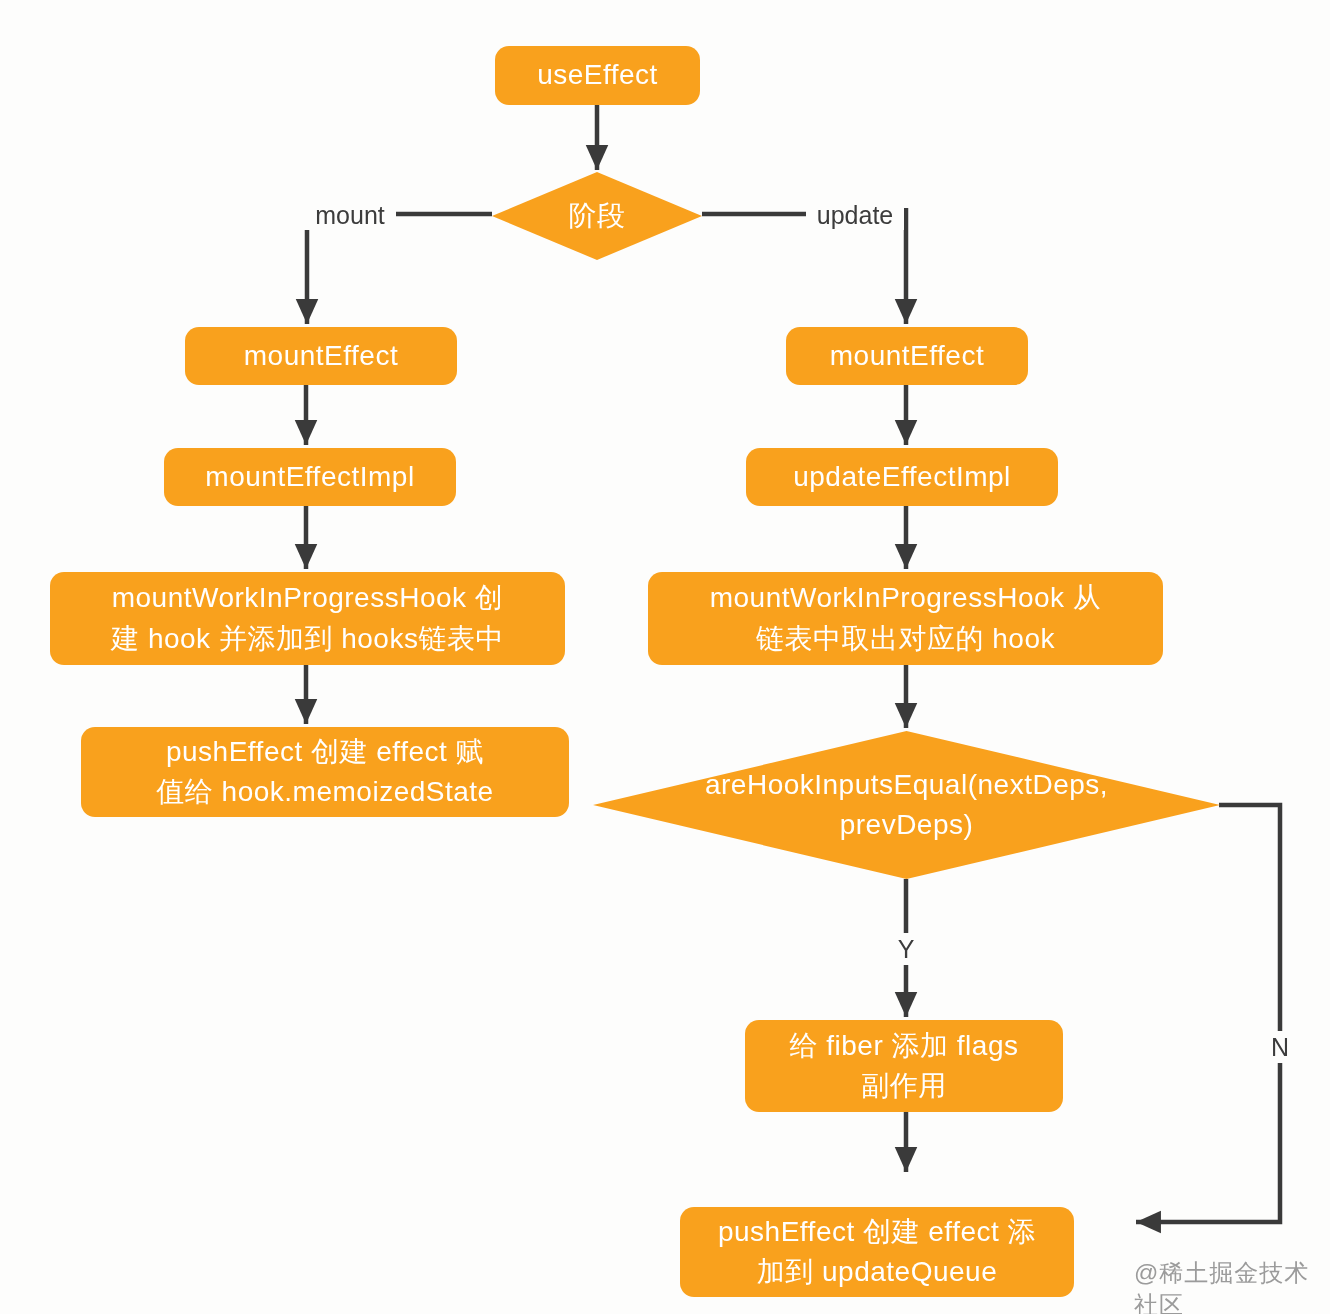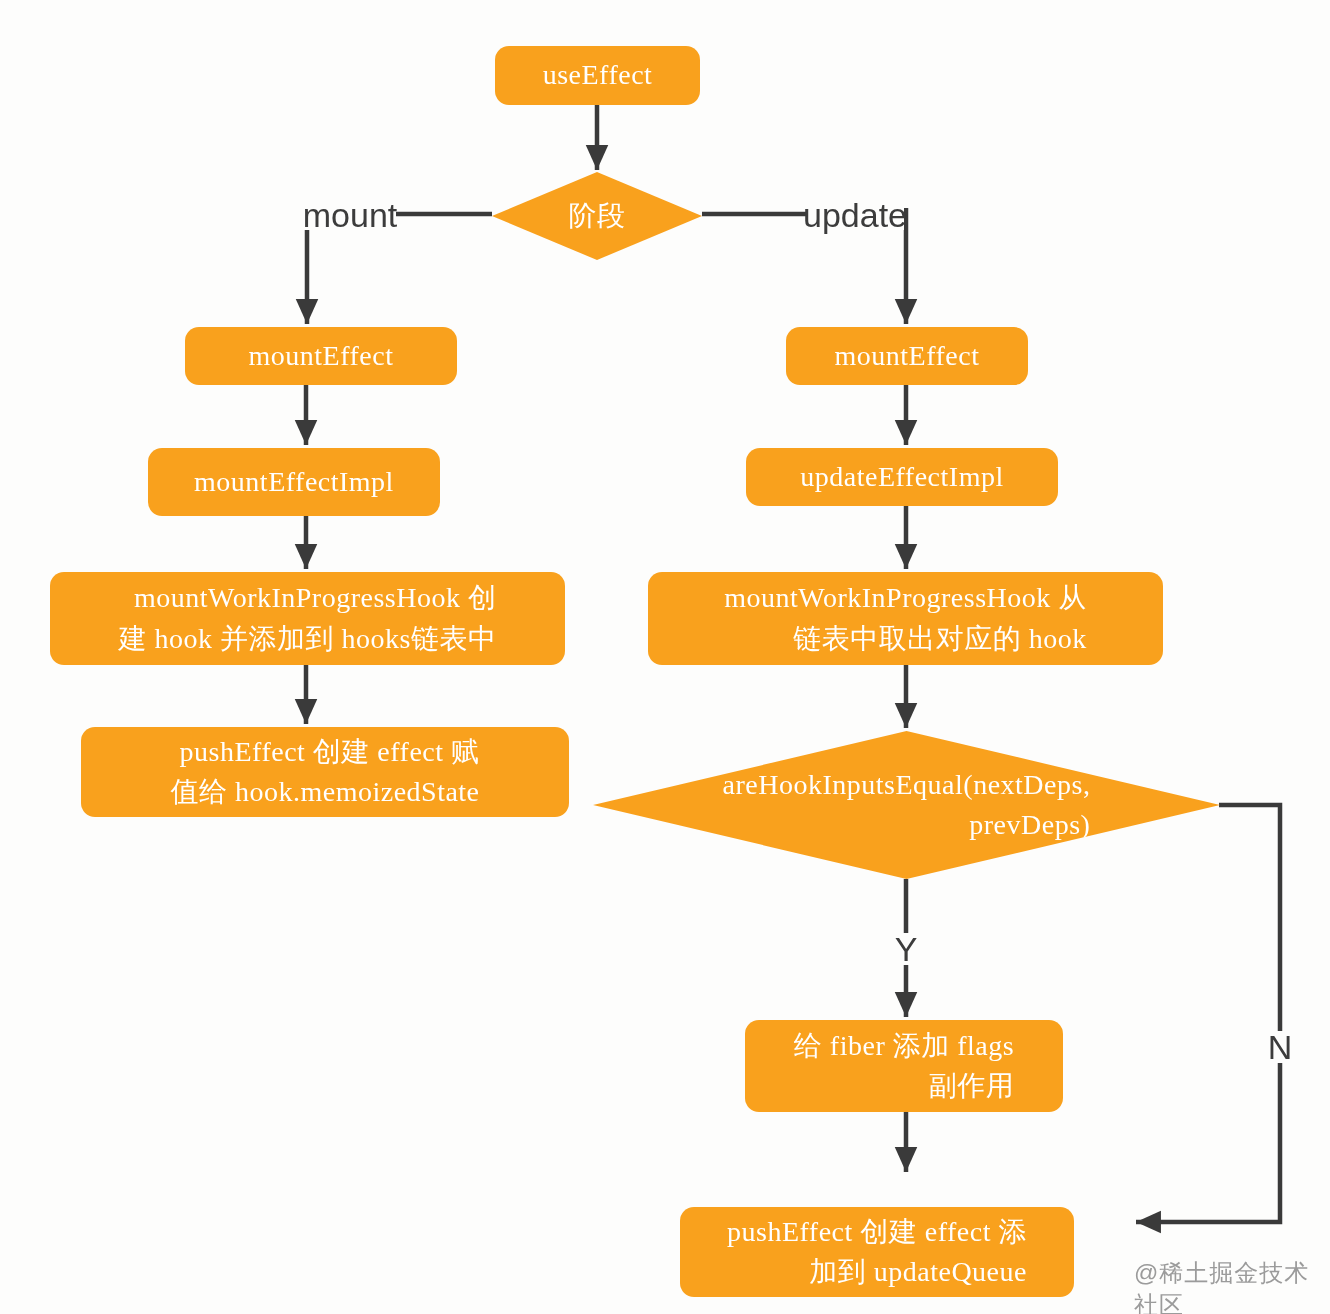--- a/index.html
+++ b/index.html
@@ -36,34 +36,33 @@
     background: var(--node-fill);
     display: flex;
     align-items: center;
     justify-content: center;
     border-radius: 14px;
   }
   .node-label {
     color: var(--node-text);
     font-size: 28px;
     line-height: 1.43;
-    text-align: right;
+    text-align: center;
     white-space: pre-line;
     letter-spacing: 0.5px;
-    font-family: Liberation Serif, serif;
   }
   .diamond {
     border-radius: 0;
     clip-path: polygon(50% 0, 100% 50%, 50% 100%, 0 50%);
   }
   .edge-label {
     position: absolute;
     background: var(--canvas-bg);
     color: var(--edge-label);
-    font-size: 34px;
+    font-size: 25px;
     display: flex;
     align-items: center;
     justify-content: center;
   }
   .watermark {
     position: absolute;
     color: var(--watermark);
     font-size: 24px;
     letter-spacing: 1px;
   }
@@ -99,21 +98,21 @@
   </div>
 
   <div class="node diamond" style="left:492px; top:172px; width:210px; height:88px">
     <span class="node-label">阶段</span>
   </div>
 
   <div class="node" style="left:185px; top:327px; width:272px; height:58px">
     <span class="node-label">mountEffect</span>
   </div>
 
-  <div class="node" style="left:148px; top:448px; width:292px; height:68px">
+  <div class="node" style="left:164px; top:448px; width:292px; height:58px">
     <span class="node-label">mountEffectImpl</span>
   </div>
 
   <div class="node" style="left:50px; top:572px; width:515px; height:93px">
     <span class="node-label">mountWorkInProgressHook 创
 建 hook 并添加到 hooks链表中</span>
   </div>
 
   <div class="node" style="left:81px; top:727px; width:488px; height:90px">
     <span class="node-label">pushEffect 创建 effect 赋

